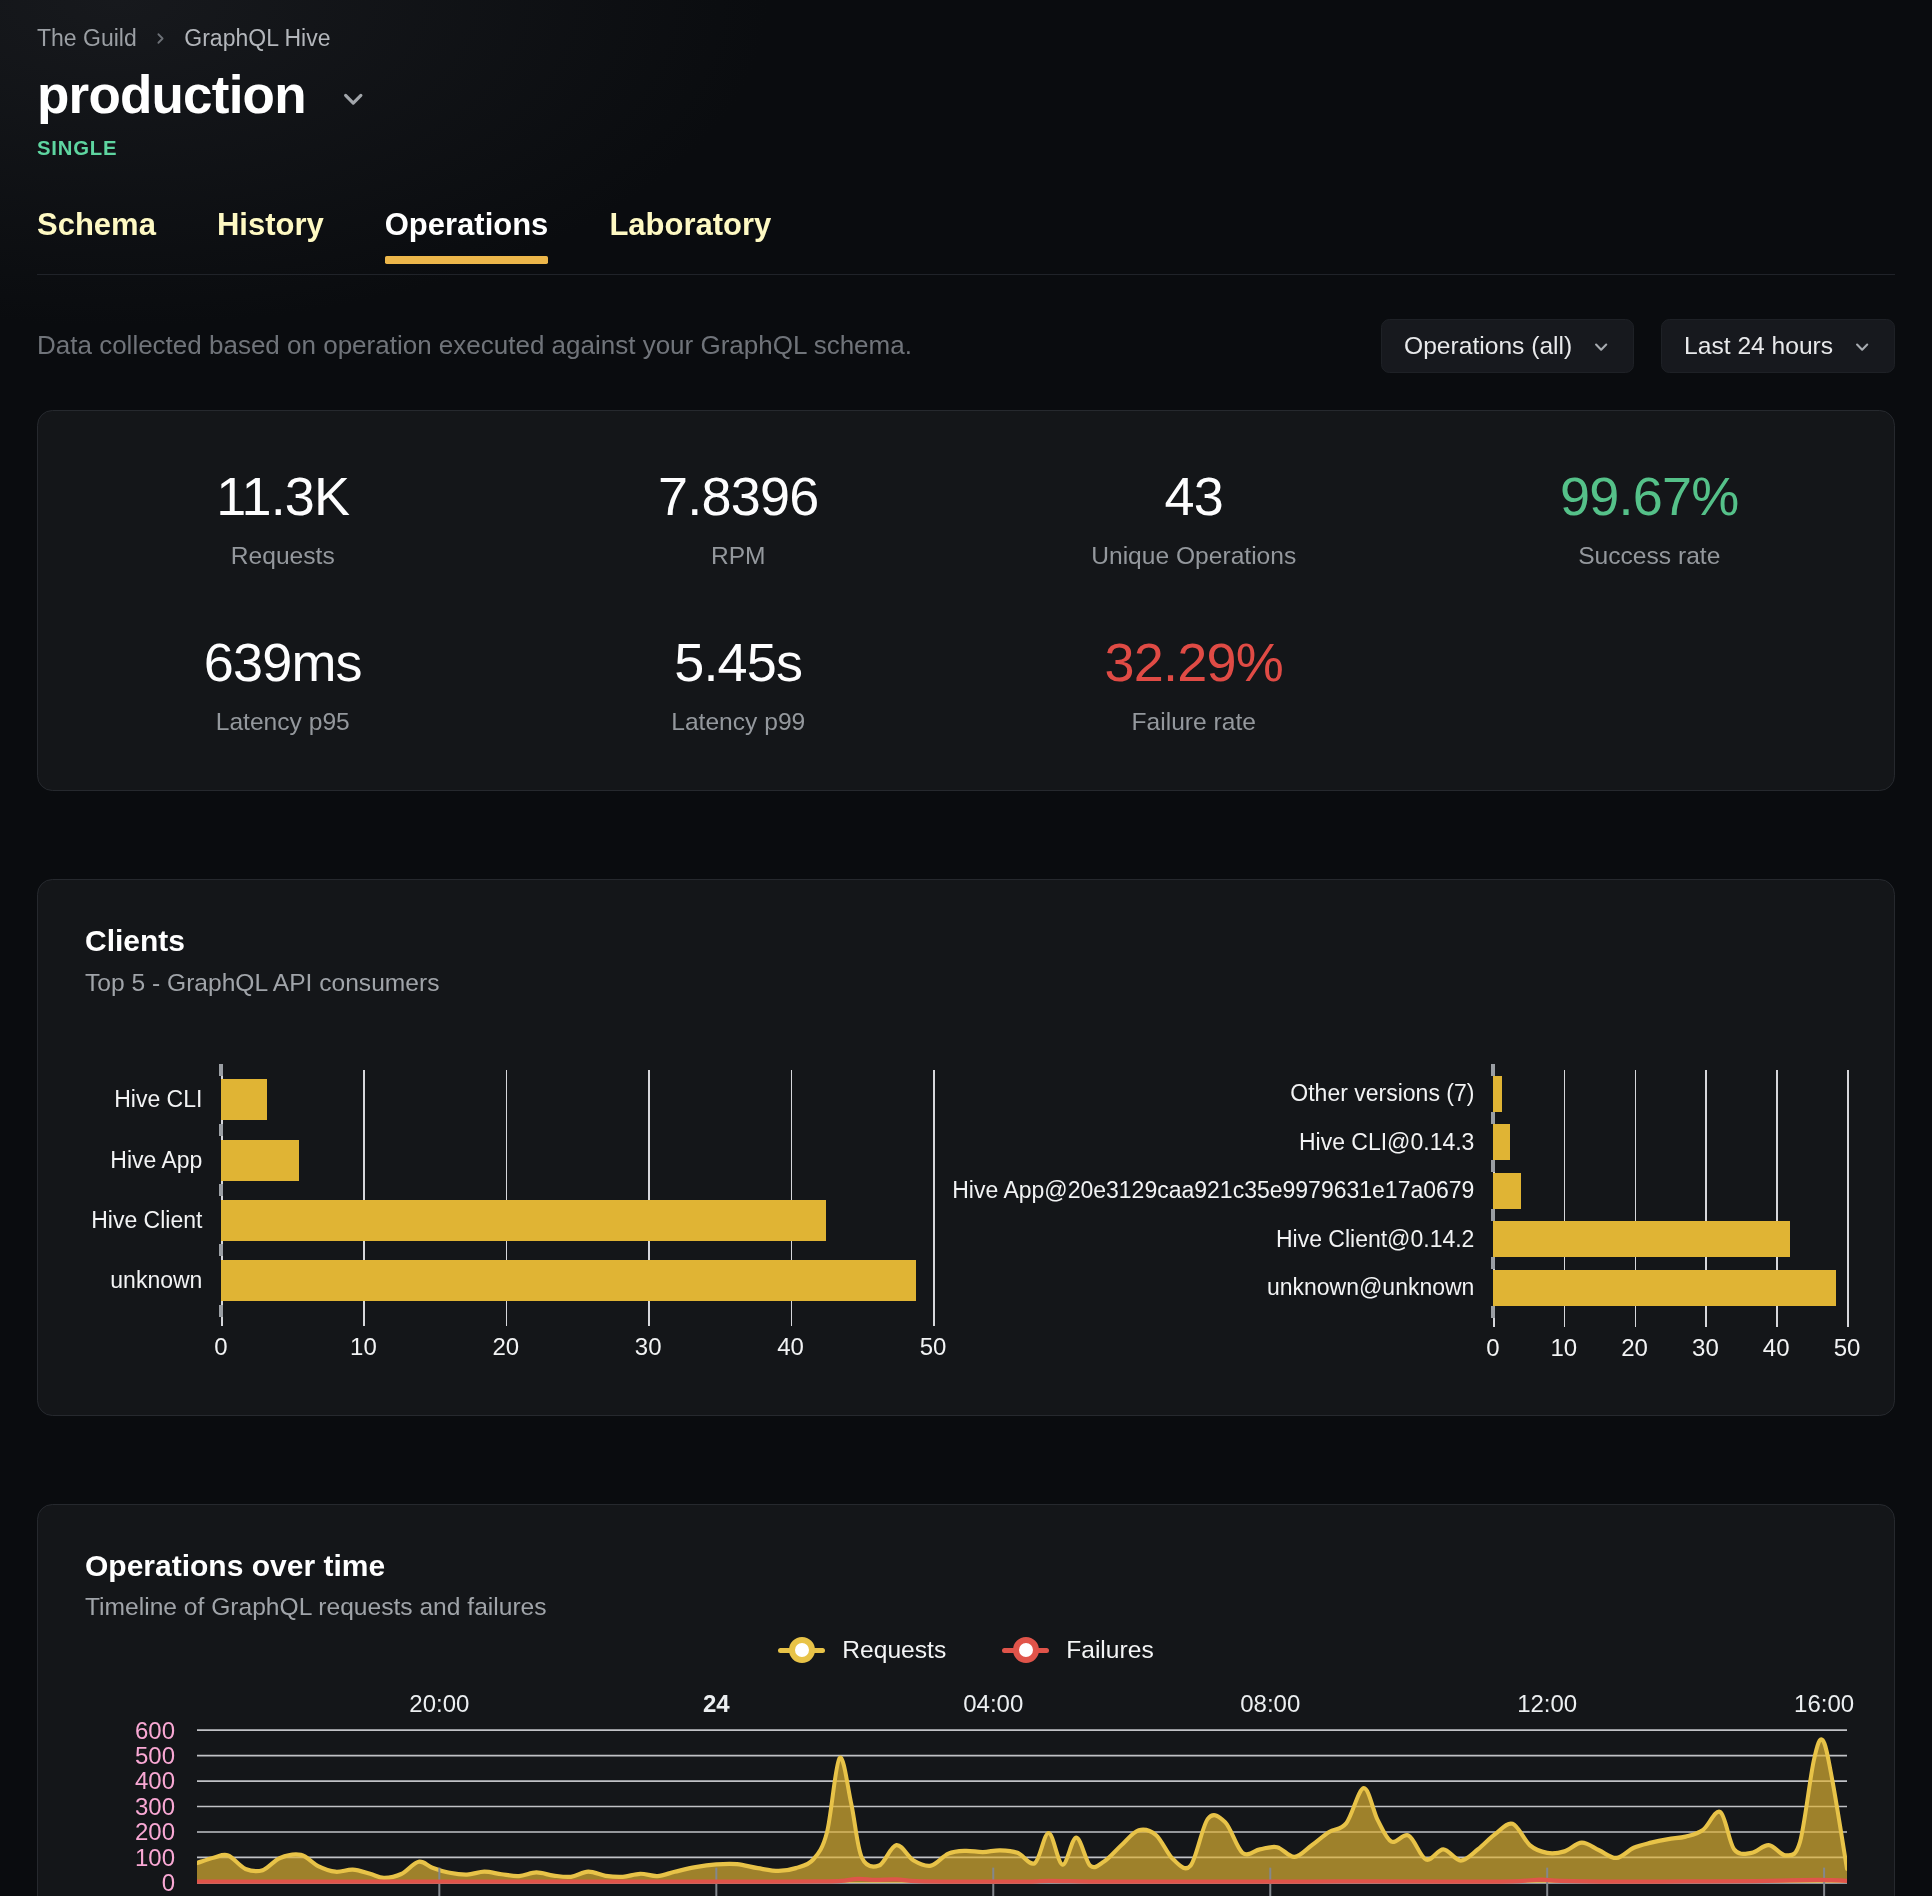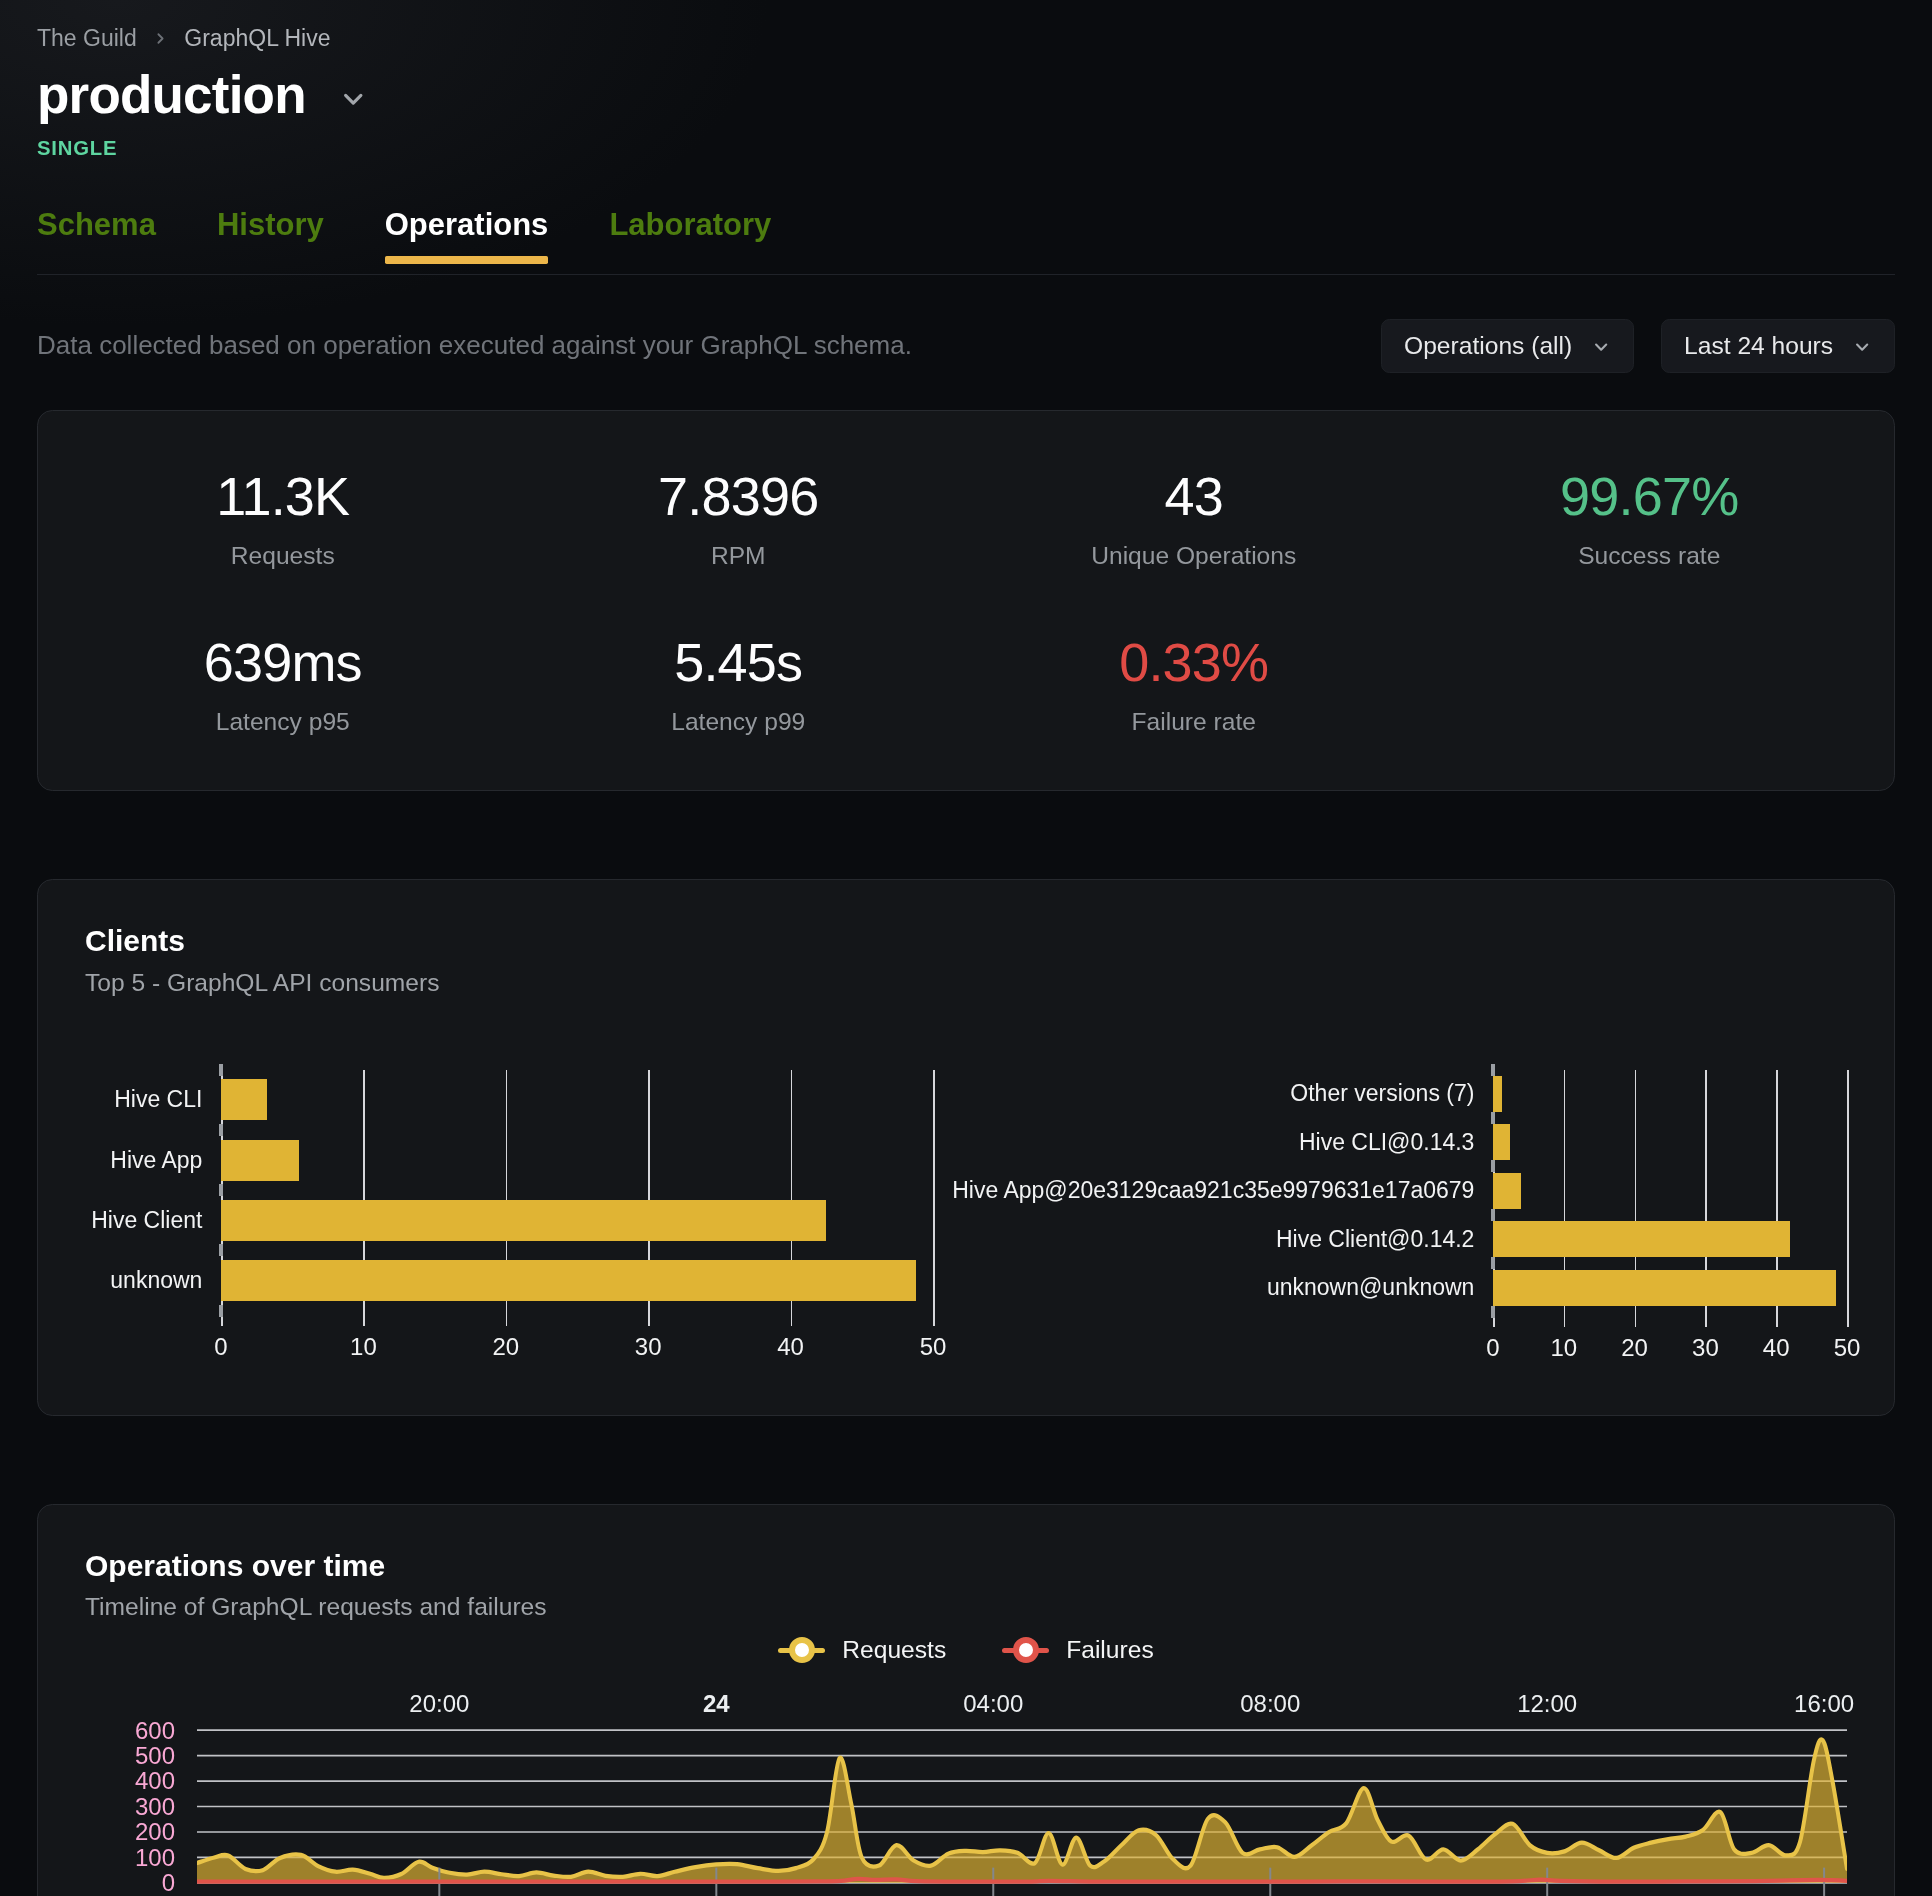--- a/index.html
+++ b/index.html
@@ -17,21 +17,21 @@
   .crumb-a { color:#9b9fa4; cursor:pointer; }
   .crumb-b { color:#b3b6bb; cursor:pointer; }
   .crumb-sep { display:flex; align-items:center; color:#6d7177; }
   .title-row { margin-top:12px; display:flex; align-items:center; gap:32px; cursor:pointer; }
   .page-title { font-size:53px; font-weight:800; letter-spacing:-0.8px; color:#fff; }
   .title-caret { color:#a2a6ab; display:flex; align-items:center; padding-top:8.5px; }
   .badge { margin-top:12px; font-size:20.3px; font-weight:700; letter-spacing:0.8px; color:#5ed5a0; }
 
   
   .tabs { margin-top:47px; display:flex; gap:61px; border-bottom:1.7px solid #202329; }
-  .tab { position:relative; font-size:31px; font-weight:700; color:#4d7c0f; padding-bottom:30.5px; cursor:pointer; }
+  .tab { position:relative; font-size:31px; font-weight:700; color:#fef9c3; padding-bottom:30.5px; cursor:pointer; }
   .tab.active { color:#ffffff; }
   .tab.active::after { content:""; position:absolute; left:0; right:0; bottom:10.2px; height:7.6px; background:#ecb64a; border-radius:1.7px; }
 
   
   .controls { margin-top:44px; display:flex; align-items:center; justify-content:space-between; }
   .desc { font-size:26px; color:#70747a; }
   .selects { display:flex; gap:27px;border-radius:11px; }
   .select-btn { display:flex; align-items:center; gap:18.6px; background:#17191e; border:0.8px solid #1e2averageblue126; border:0.8px solid #1e2126; border-radius:8.5px; height:54px; padding:0 22px; font-size:24.6px; color:#e8e9eb; cursor:pointer; }
   .select-btn .caret { color:#a7abb0; display:flex; align-items:center; padding-top:3.4px; }
 
@@ -168,21 +168,21 @@
     </div>
     <div class="stat">
       <div class="stat-value">639ms</div>
       <div class="stat-label">Latency p95</div>
     </div>
     <div class="stat">
       <div class="stat-value">5.45s</div>
       <div class="stat-label">Latency p99</div>
     </div>
     <div class="stat">
-      <div class="stat-value red">0.33%</div>
+      <div class="stat-value red">32.29%</div>
       <div class="stat-label">Failure rate</div>
     </div>
   </div>
 
   <div class="card section-card">
     <div class="card-title">Clients</div>
     <div class="card-subtitle">Top 5 - GraphQL API consumers</div>
     <div class="clients-charts">
       <div class="bar-chart chart-left">
         <div class="bar-labels">

